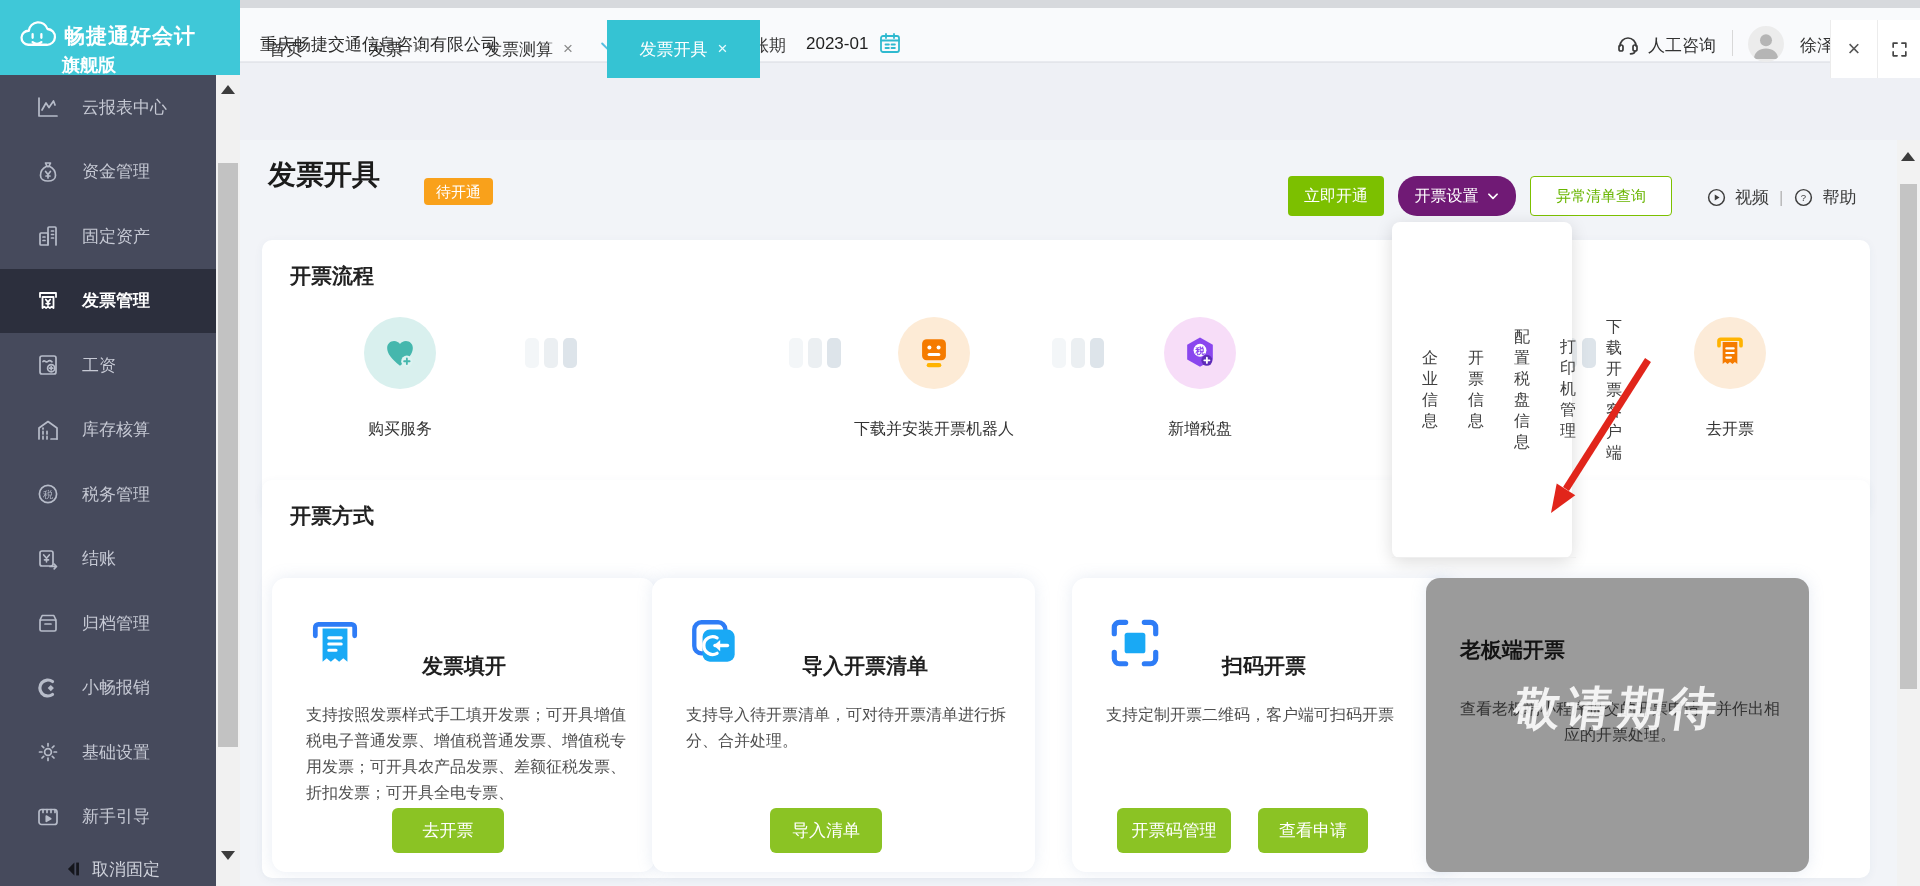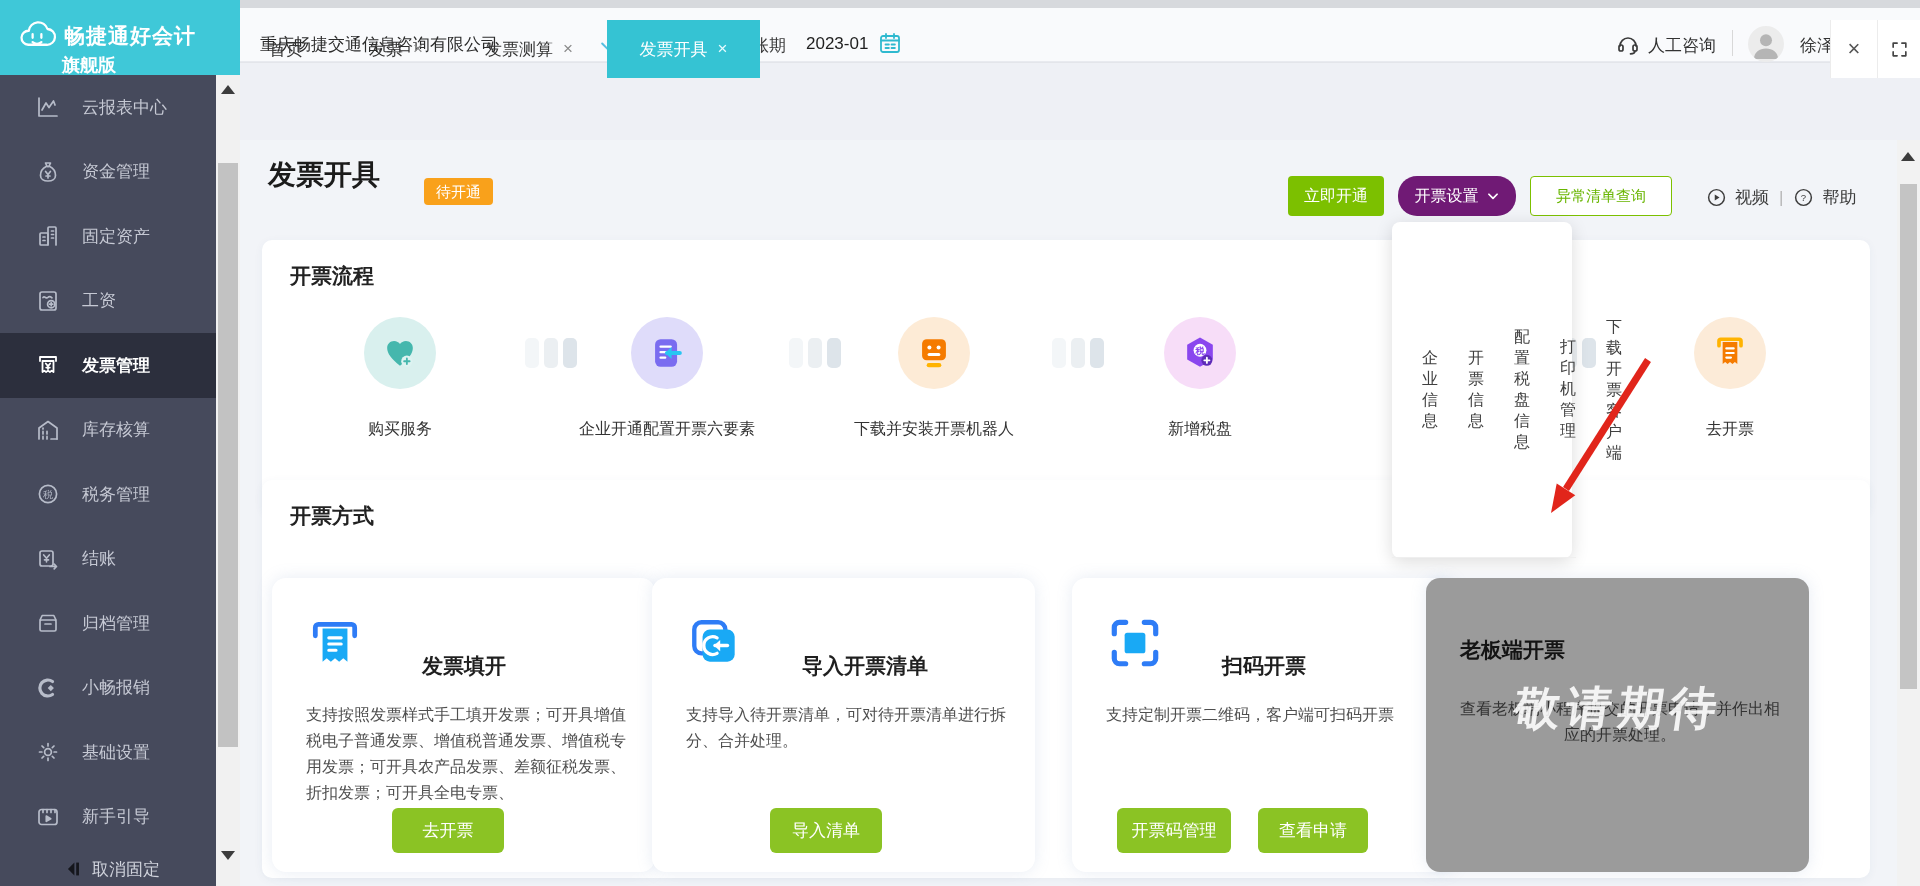--- a/index.html
+++ b/index.html
@@ -174,36 +174,36 @@
       <span>资金管理</span>
     </div>
     <div class="side-item">
       <svg width="24" height="24" viewBox="0 0 24 24" fill="none" stroke="#b7bcc9" stroke-width="1.7" stroke-linecap="round" stroke-linejoin="round">
           <rect x="4" y="9" width="8" height="12" rx="1"></rect>
           <path d="M12 21V4a1 1 0 0 1 1-1h6a1 1 0 0 1 1 1v17"></path>
           <path d="M7 13h2M7 16.5h2M15.5 7h2M15.5 10.5h2M15.5 14h2"></path>
         </svg>
       <span>固定资产</span>
     </div>
-    <div class="side-item">
-      <svg width="24" height="24" viewBox="0 0 24 24" fill="none" stroke="#b7bcc9" stroke-width="1.7" stroke-linecap="round" stroke-linejoin="round">
-          <rect x="4" y="3" width="16" height="18" rx="2"></rect>
-          <path d="M7 8.5c1.6-2 3.2 1.6 4.8 0 1.4-1.4 2.6-1 4.2.3"></path>
-          <circle cx="15.2" cy="15.2" r="3.6"></circle>
-          <path d="M15.2 13.6v3.2M13.6 15.2h3.2"></path>
-        </svg>
-      <span>工资</span>
-    </div>
     <div class="side-item selected">
       <svg width="24" height="24" viewBox="0 0 24 24" fill="none" stroke="#ffffff" stroke-width="1.8" stroke-linecap="round" stroke-linejoin="round">
           <path d="M4 8V4h16v4"></path>
           <path d="M6.5 8h11v11l-1.8-1.4L13.9 19l-1.9-1.4L10.1 19l-1.8-1.4L6.5 19z"></path>
           <path d="M9.8 10.5l2.2 2.6 2.2-2.6M12 13.1V16M10.2 14.6h3.6"></path>
         </svg>
       <span>发票管理</span>
+    </div>
+    <div class="side-item">
+      <svg width="24" height="24" viewBox="0 0 24 24" fill="none" stroke="#b7bcc9" stroke-width="1.7" stroke-linecap="round" stroke-linejoin="round">
+          <rect x="4" y="3" width="16" height="18" rx="2"></rect>
+          <path d="M7 8.5c1.6-2 3.2 1.6 4.8 0 1.4-1.4 2.6-1 4.2.3"></path>
+          <circle cx="15.2" cy="15.2" r="3.6"></circle>
+          <path d="M15.2 13.6v3.2M13.6 15.2h3.2"></path>
+        </svg>
+      <span>工资</span>
     </div>
     <div class="side-item">
       <svg width="24" height="24" viewBox="0 0 24 24" fill="none" stroke="#b7bcc9" stroke-width="1.7" stroke-linecap="round" stroke-linejoin="round">
           <path d="M3 21V10l9-6.5L21 10v11"></path>
           <path d="M7 21v-2.6M7 16v-2.6M7 11v-1M11 21v-2.6M11 16v-2.6"></path>
           <path d="M15 21h6"></path>
         </svg>
       <span>库存核算</span>
     </div>
     <div class="side-item">
@@ -327,31 +327,20 @@
           </svg>
       </div>
       <div class="flow-label">购买服务</div>
     </div>
     <div class="flow-conn" style="left:289px;">
         <span></span>
         <span></span>
         <span></span>
       </div>
 
-    <div class="flow-step" style="left:405px;">
-      <div class="flow-circle" style="background:#dfdcfa;">
-        <svg width="44" height="44" viewBox="0 0 48 48">
-            <rect x="11" y="9" width="24" height="30" rx="6" fill="#7a6cf0"></rect>
-            <path d="M17 17h11M17 23h7M17 29h5" stroke="#fff" stroke-width="2.6" stroke-linecap="round"></path>
-            <path d="M38 24H24" stroke="#28c6f2" stroke-width="4.4" stroke-linecap="round"></path>
-            <path d="M29 17.5L22 24l7 6.5z" fill="#28c6f2"></path>
-          </svg>
-      </div>
-      <div class="flow-label">企业开通配置开票六要素</div>
-    </div>
     <div class="flow-conn" style="left:553px;">
         <span></span>
         <span></span>
         <span></span>
       </div>
 
     <div class="flow-step" style="left:672px;">
       <div class="flow-circle" style="background:#fdebd6;">
         <svg width="44" height="44" viewBox="0 0 48 48">
             <rect x="11" y="9" width="26" height="23" rx="5" fill="#f57b00"></rect>

